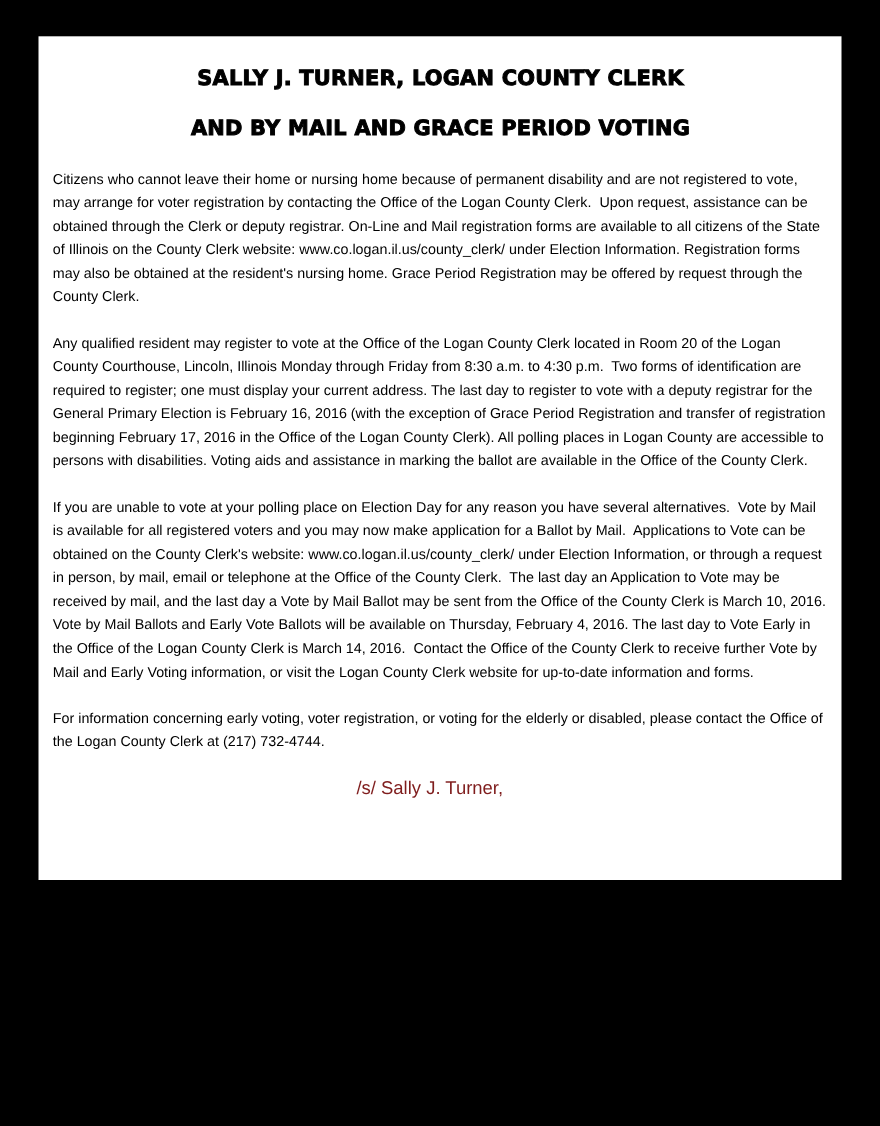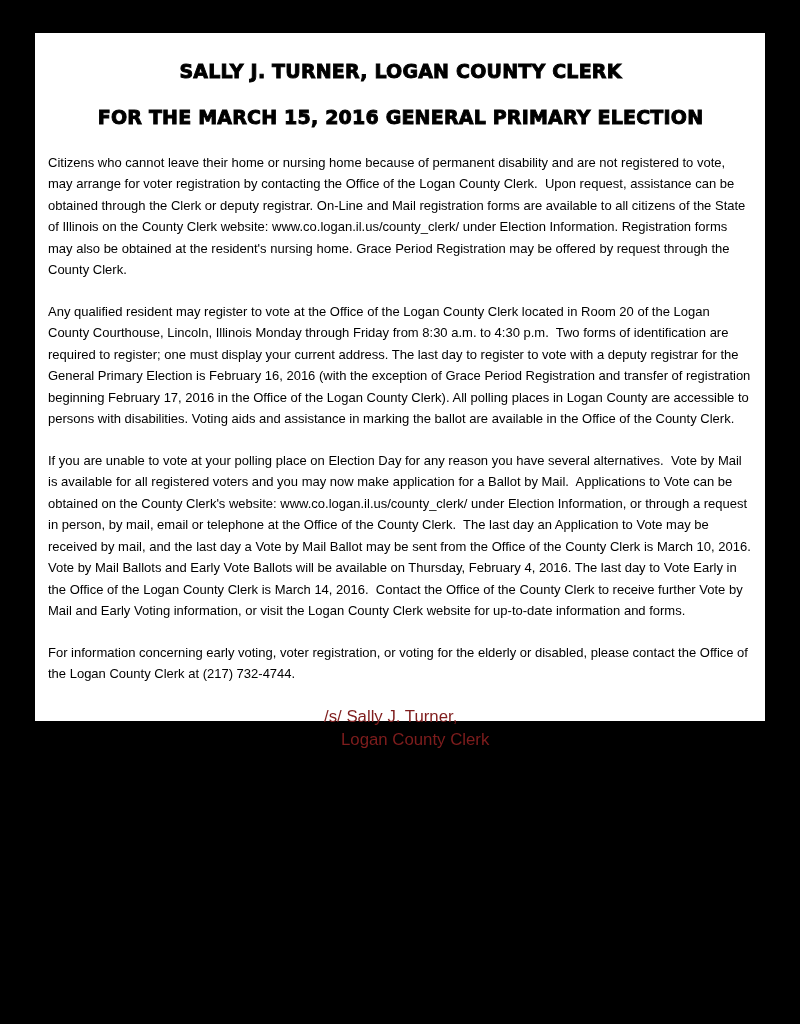--- a/index.html
+++ b/index.html
@@ -9,21 +9,21 @@
     background: #000000;
     position: relative;
     font-family: "Liberation Sans", sans-serif;
     overflow: hidden;
   }
   .page {
     position: absolute;
     left: 35px;
     top: 33px;
     width: 730px;
-    height: 688px;
+    height: 767px;
     background: #ffffff;
     box-sizing: border-box;
     padding: 27px 12px 0 13px;
     color: #000000;
   }
   .display {
     font-family: "DejaVu Sans", sans-serif;
     font-weight: bold;
     -webkit-text-stroke: 0.9px #000000;
     text-align: center;
@@ -56,28 +56,27 @@
   .signature .indent { padding-left: 17px; }
 </style>
 </head>
 <body>
 
 <div class="page">
 
   <h1 class="display">SALLY J. TURNER, LOGAN COUNTY CLERK</h1>
 
   <div class="notice-heading display">
-    <div>FOR THE MARCH 15, 2016 GENERAL PRIMARY ELECTION</div>
+    <div>AND BY MAIL AND GRACE PERIOD VOTING</div>
   </div>
 
   <div class="body-text">
     <p>Citizens who cannot leave their home or nursing home because of permanent disability and are not registered to vote, may arrange for voter registration by contacting the Office of the Logan County Clerk.  Upon request, assistance can be obtained through the Clerk or deputy registrar. On-Line and Mail registration forms are available to all citizens of the State of Illinois on the County Clerk website: www.co.logan.il.us/county_clerk/ under Election Information. Registration forms may also be obtained at the resident's nursing home. Grace Period Registration may be offered by request through the County Clerk.</p>
     <p>Any qualified resident may register to vote at the Office of the Logan County Clerk located in Room 20 of the Logan County Courthouse, Lincoln, Illinois Monday through Friday from 8:30 a.m. to 4:30 p.m.  Two forms of identification are required to register; one must display your current address. The last day to register to vote with a deputy registrar for the General Primary Election is February 16, 2016 (with the exception of Grace Period Registration and transfer of registration beginning February 17, 2016 in the Office of the Logan County Clerk). All polling places in Logan County are accessible to persons with disabilities. Voting aids and assistance in marking the ballot are available in the Office of the County Clerk.</p>
     <p>If you are unable to vote at your polling place on Election Day for any reason you have several alternatives.  Vote by Mail is available for all registered voters and you may now make application for a Ballot by Mail.  Applications to Vote can be obtained on the County Clerk's website: www.co.logan.il.us/county_clerk/ under Election Information, or through a request in person, by mail, email or telephone at the Office of the County Clerk.  The last day an Application to Vote may be received by mail, and the last day a Vote by Mail Ballot may be sent from the Office of the County Clerk is March 10, 2016.  Vote by Mail Ballots and Early Vote Ballots will be available on Thursday, February 4, 2016. The last day to Vote Early in the Office of the Logan County Clerk is March 14, 2016.  Contact the Office of the County Clerk to receive further Vote by Mail and Early Voting information, or visit the Logan County Clerk website for up-to-date information and forms.</p>
     <p>For information concerning early voting, voter registration, or voting for the elderly or disabled, please contact the Office of the Logan County Clerk at (217) 732-4744.</p>
   </div>
 
   <div class="signature">
     <div>/s/ Sally J. Turner,</div>
-    <div class="indent">Logan County Clerk</div>
   </div>
 
 </div>
 
 </body></html>

